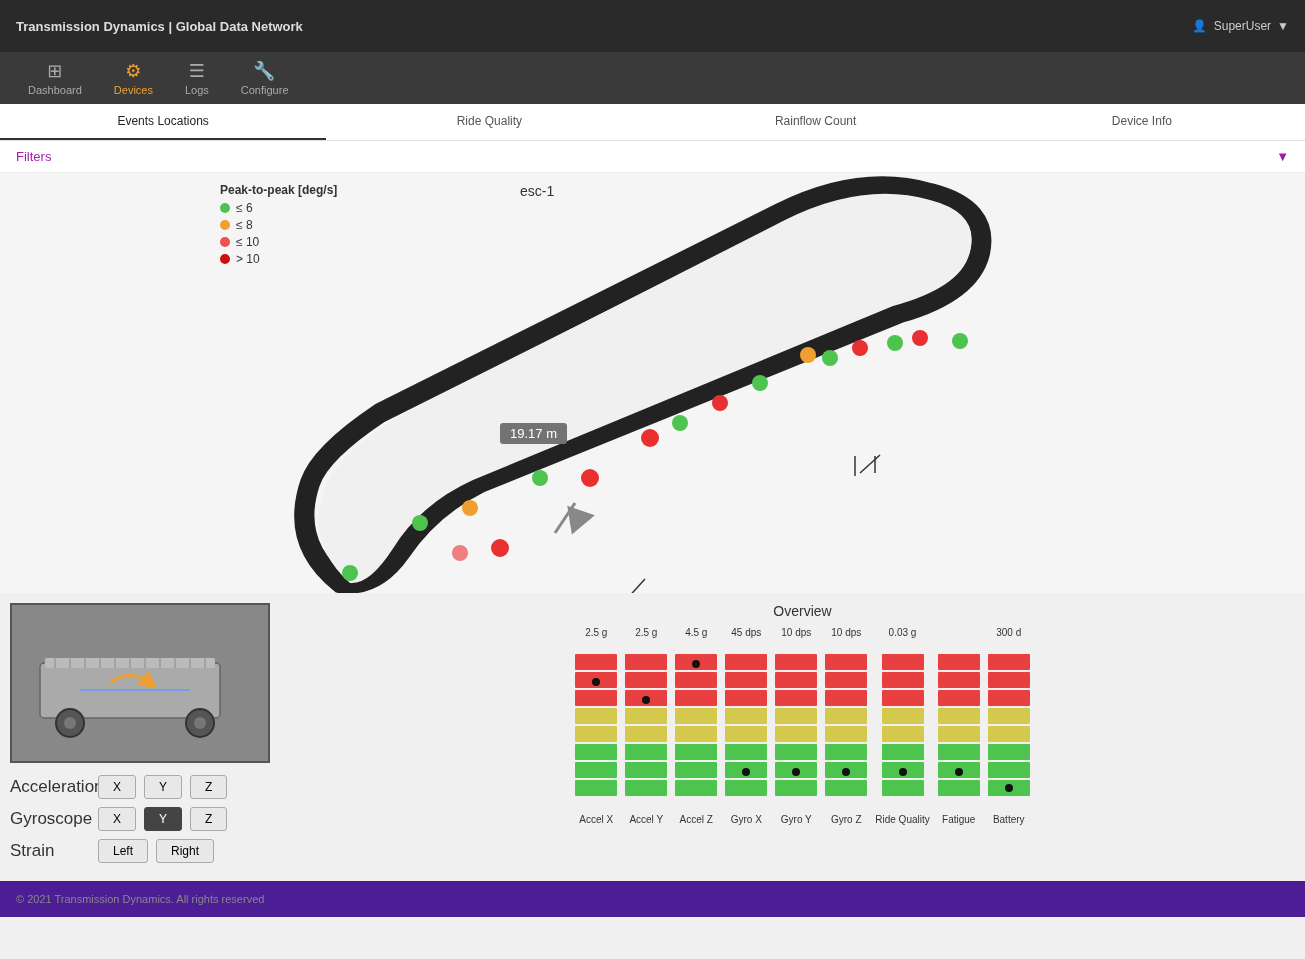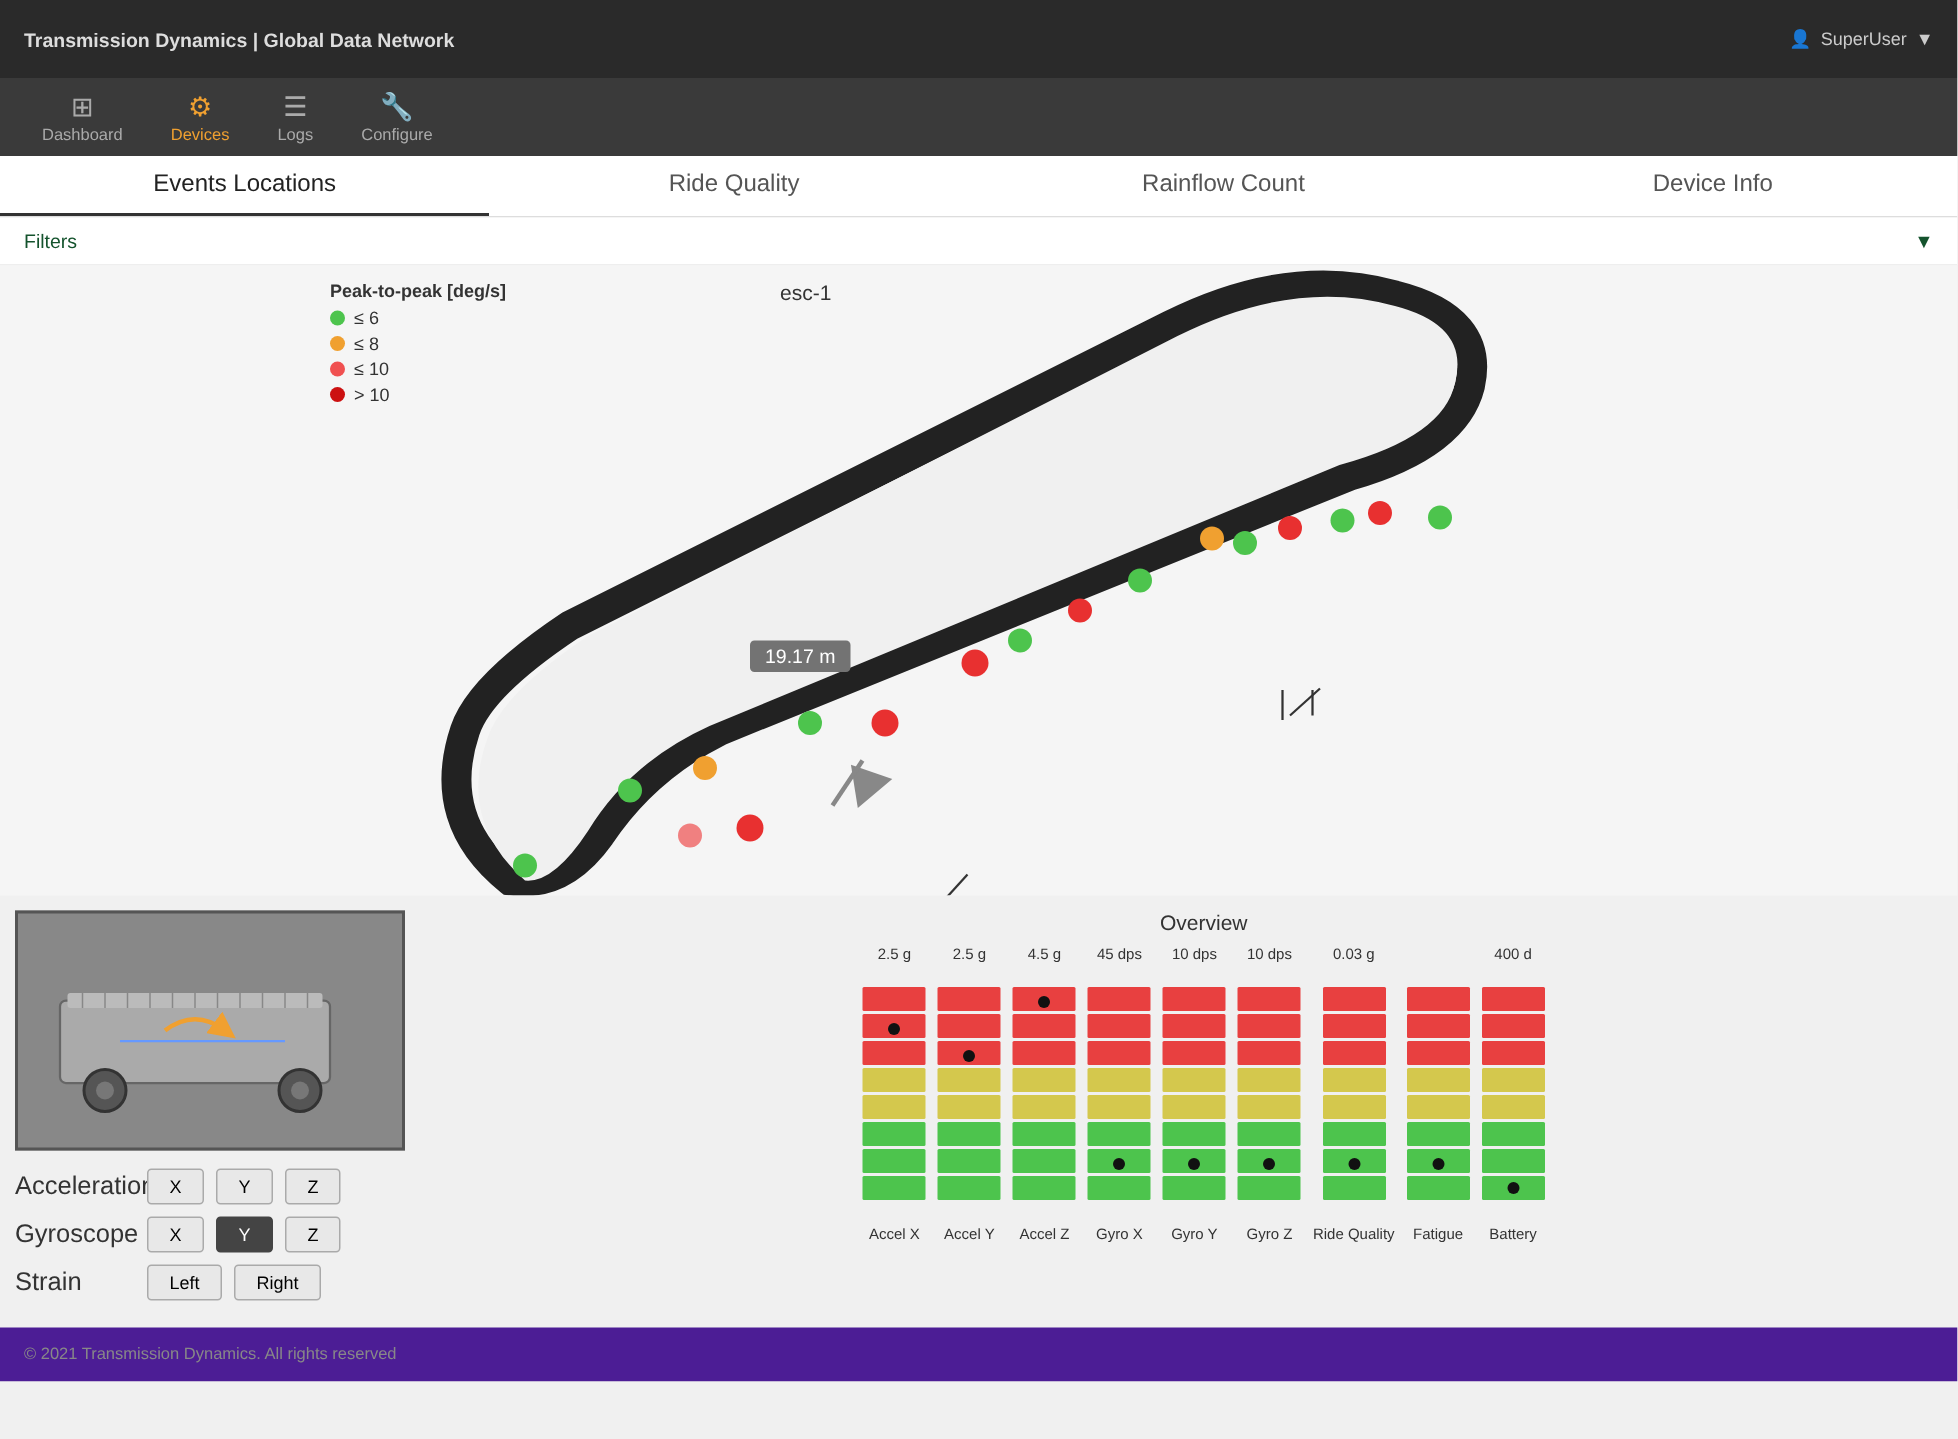--- a/index.html
+++ b/index.html
@@ -42,37 +42,37 @@
     
     .sub-tabs {
       background: #fff;
       display: flex;
       border-bottom: 1px solid #ddd;
     }
     .sub-tab {
       flex: 1;
       text-align: center;
       padding: 10px;
-      font-size: 16px;
+      font-size: 12px;
       color: #555;
       cursor: pointer;
       border-bottom: 2px solid transparent;
     }
     .sub-tab.active { border-bottom: 2px solid #333; color: #222; }
 
     
     .filters-bar {
       background: #fff;
       padding: 8px 16px;
       display: flex;
       justify-content: space-between;
       align-items: center;
       border-bottom: 1px solid #eee;
       font-size: 13px;
-      color: #14532d;
+      color: #a21caf;
     }
 
     
     .map-area {
       background: #f5f5f5;
       position: relative;
       width: 100%;
       height: 420px;
       overflow: hidden;
     }
@@ -573,21 +573,21 @@
             <div class="bar-seg red"></div>
             <div class="bar-seg red"></div>
             <div class="bar-seg red"></div>
           </div>
           <div class="bar-dot" style="bottom: 20px;"></div>
         </div>
         <div class="bar-x-label">Fatigue</div>
       </div>
 
       <div class="bar-group">
-        <div class="bar-limit-label">400 d</div>
+        <div class="bar-limit-label">300 d</div>
         <div class="bar-wrapper">
           <div class="bar-stacked">
             <div class="bar-seg green"></div>
             <div class="bar-seg green"></div>
             <div class="bar-seg green"></div>
             <div class="bar-seg yellow"></div>
             <div class="bar-seg yellow"></div>
             <div class="bar-seg red"></div>
             <div class="bar-seg red"></div>
             <div class="bar-seg red"></div>

